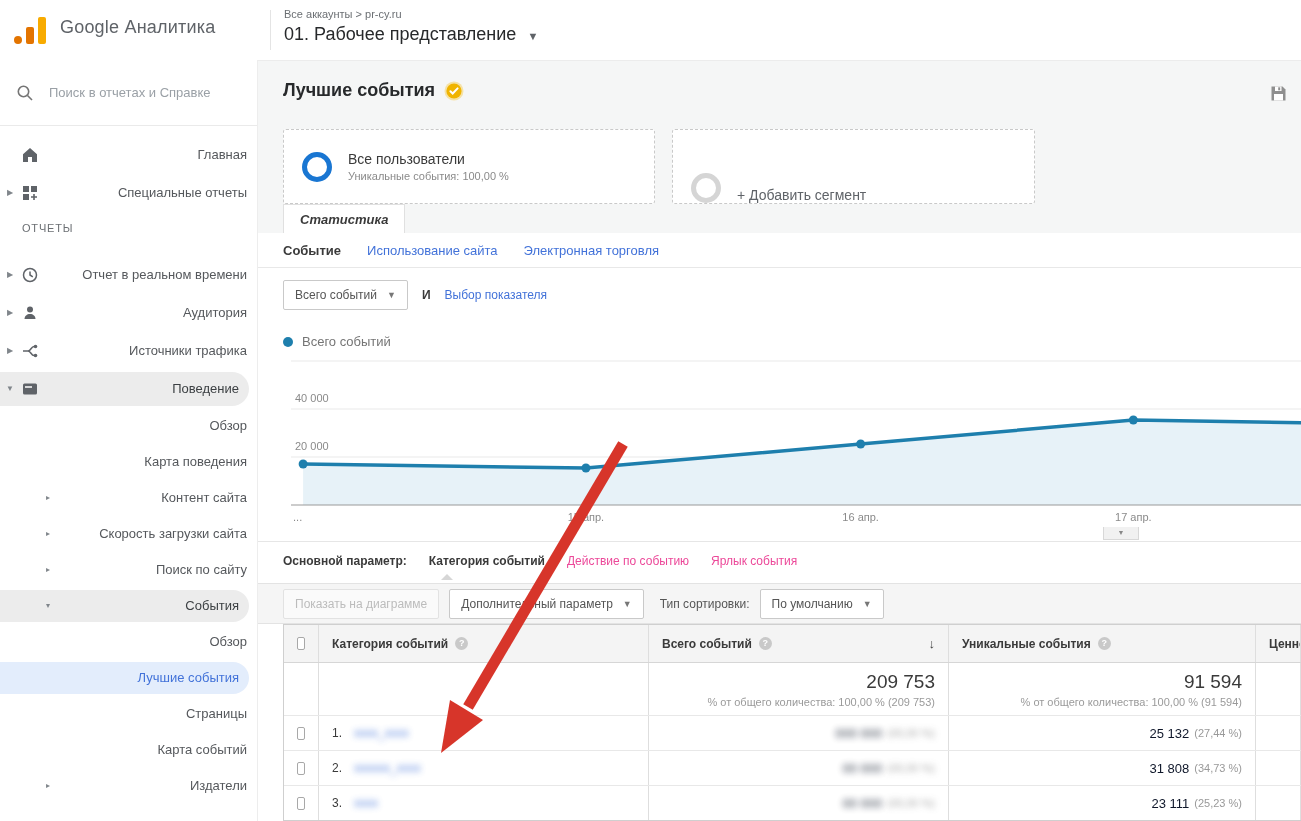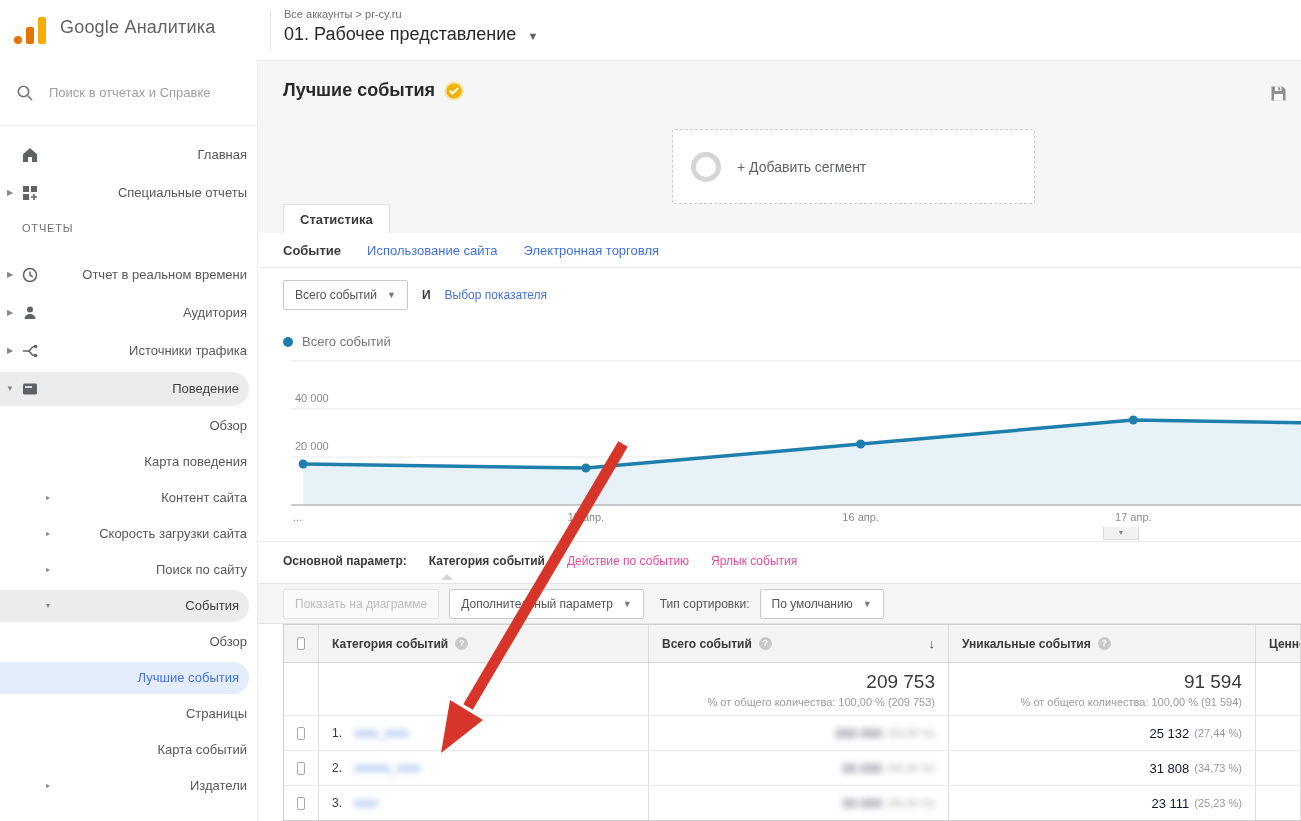--- a/index.html
+++ b/index.html
@@ -44,30 +44,30 @@
   
   .main { position:absolute; top:60px; left:258px; width:1043px; height:761px; background:#fff; }
   .band { position:absolute; top:0; left:0; right:0; height:173px; background:#f5f6f6; border-top:1px solid #ececec; }
   .page-title-row { position:absolute; left:25px; top:19px; display:flex; align-items:center; gap:9px; }
   .page-title-row h1 { font-size:18px; font-weight:bold; color:#27292b; }
   .save-ic { position:absolute; right:14px; top:24px; cursor:pointer; }
 
   .segcard { position:absolute; top:68px; height:75px; background:#fff; border:1px dashed #c9c9c9;
     border-radius:3px; display:flex; align-items:center; padding:0 18px; gap:16px; cursor:pointer; }
   .seg1 { left:25px; width:372px; }
-  .seg2 { left:414px; width:363px; }
+  .seg2 { left:414px; width:363px;align-items:flex-end; }
   .segring { width:30px; height:30px; border-radius:50%; border:5px solid #1976d2; flex:none; }
   .segring.gray { border-color:#d5d5d5; }
   .seg-t1 { font-size:14px; color:#3a3a3a; }
   .seg-t2 { font-size:11px; color:#8a8a8a; margin-top:3px; }
   .seg-add { font-size:14px; color:#5f6368; }
 
   .stat-tab { position:absolute; left:25px; bottom:0; height:29px; padding:0 16px; background:#fff;
     border:1px solid #e0e0e0; border-bottom:none; display:flex; align-items:center;
-    font-size:13px; font-weight:bold; color:#3a3a3a; cursor:pointer; }
+    font-size:13px; font-weight:bold; color:#3a3a3a; cursor:pointer;font-style:italic; }
 
   .subtabs { position:absolute; top:174px; left:0; right:0; height:34px; background:#fff;
     border-bottom:1px solid #e8e8e8; display:flex; align-items:center; gap:26px; padding-left:25px; }
   .subtab-active { font-size:13px; color:#3a3a3a; font-weight:bold; }
   .subtab-link { font-size:13px; color:#4272d9; cursor:pointer; }
 
   .metric-row { position:absolute; top:220px; left:25px; display:flex; align-items:center; gap:14px; }
   .dd-btn { background:#fff; border:1px solid #c9c9c9; border-radius:2px; padding:7px 11px;
     font-size:12px; color:#555; display:flex; align-items:center; gap:10px; cursor:pointer; }
   .dd-btn .caret { font-size:9px; color:#777; }
@@ -270,20 +270,27 @@
           <path d="M6.4 10.2 l2.3 2.3 L13.6 7.4" fill="none" stroke="#fff" stroke-width="2" stroke-linecap="round"></path>
         </svg>
       </div>
       <svg class="save-ic" width="17" height="17" viewBox="0 0 17 17">
         <path d="M1.5 1.5 h11 l3 3 v11 h-14 Z" fill="#8f8f8f"></path>
         <rect x="5" y="1.5" width="6.5" height="4.5" fill="#fff"></rect>
         <rect x="8.2" y="2.3" width="2" height="3" fill="#8f8f8f"></rect>
         <rect x="4" y="9" width="9" height="6.5" fill="#fff"></rect>
       </svg>
 
+      <div class="segcard seg1">
+        <div class="segring"></div>
+        <div>
+          <div class="seg-t1">Все пользователи</div>
+          <div class="seg-t2">Уникальные события: 100,00 %</div>
+        </div>
+      </div>
       <div class="segcard seg2">
         <div class="segring gray"></div>
         <div class="seg-add">+ Добавить сегмент</div>
       </div>
 
       <div class="stat-tab">Статистика</div>
     </div>
 
     <div class="subtabs">
       <span class="subtab-active">Событие</span>

